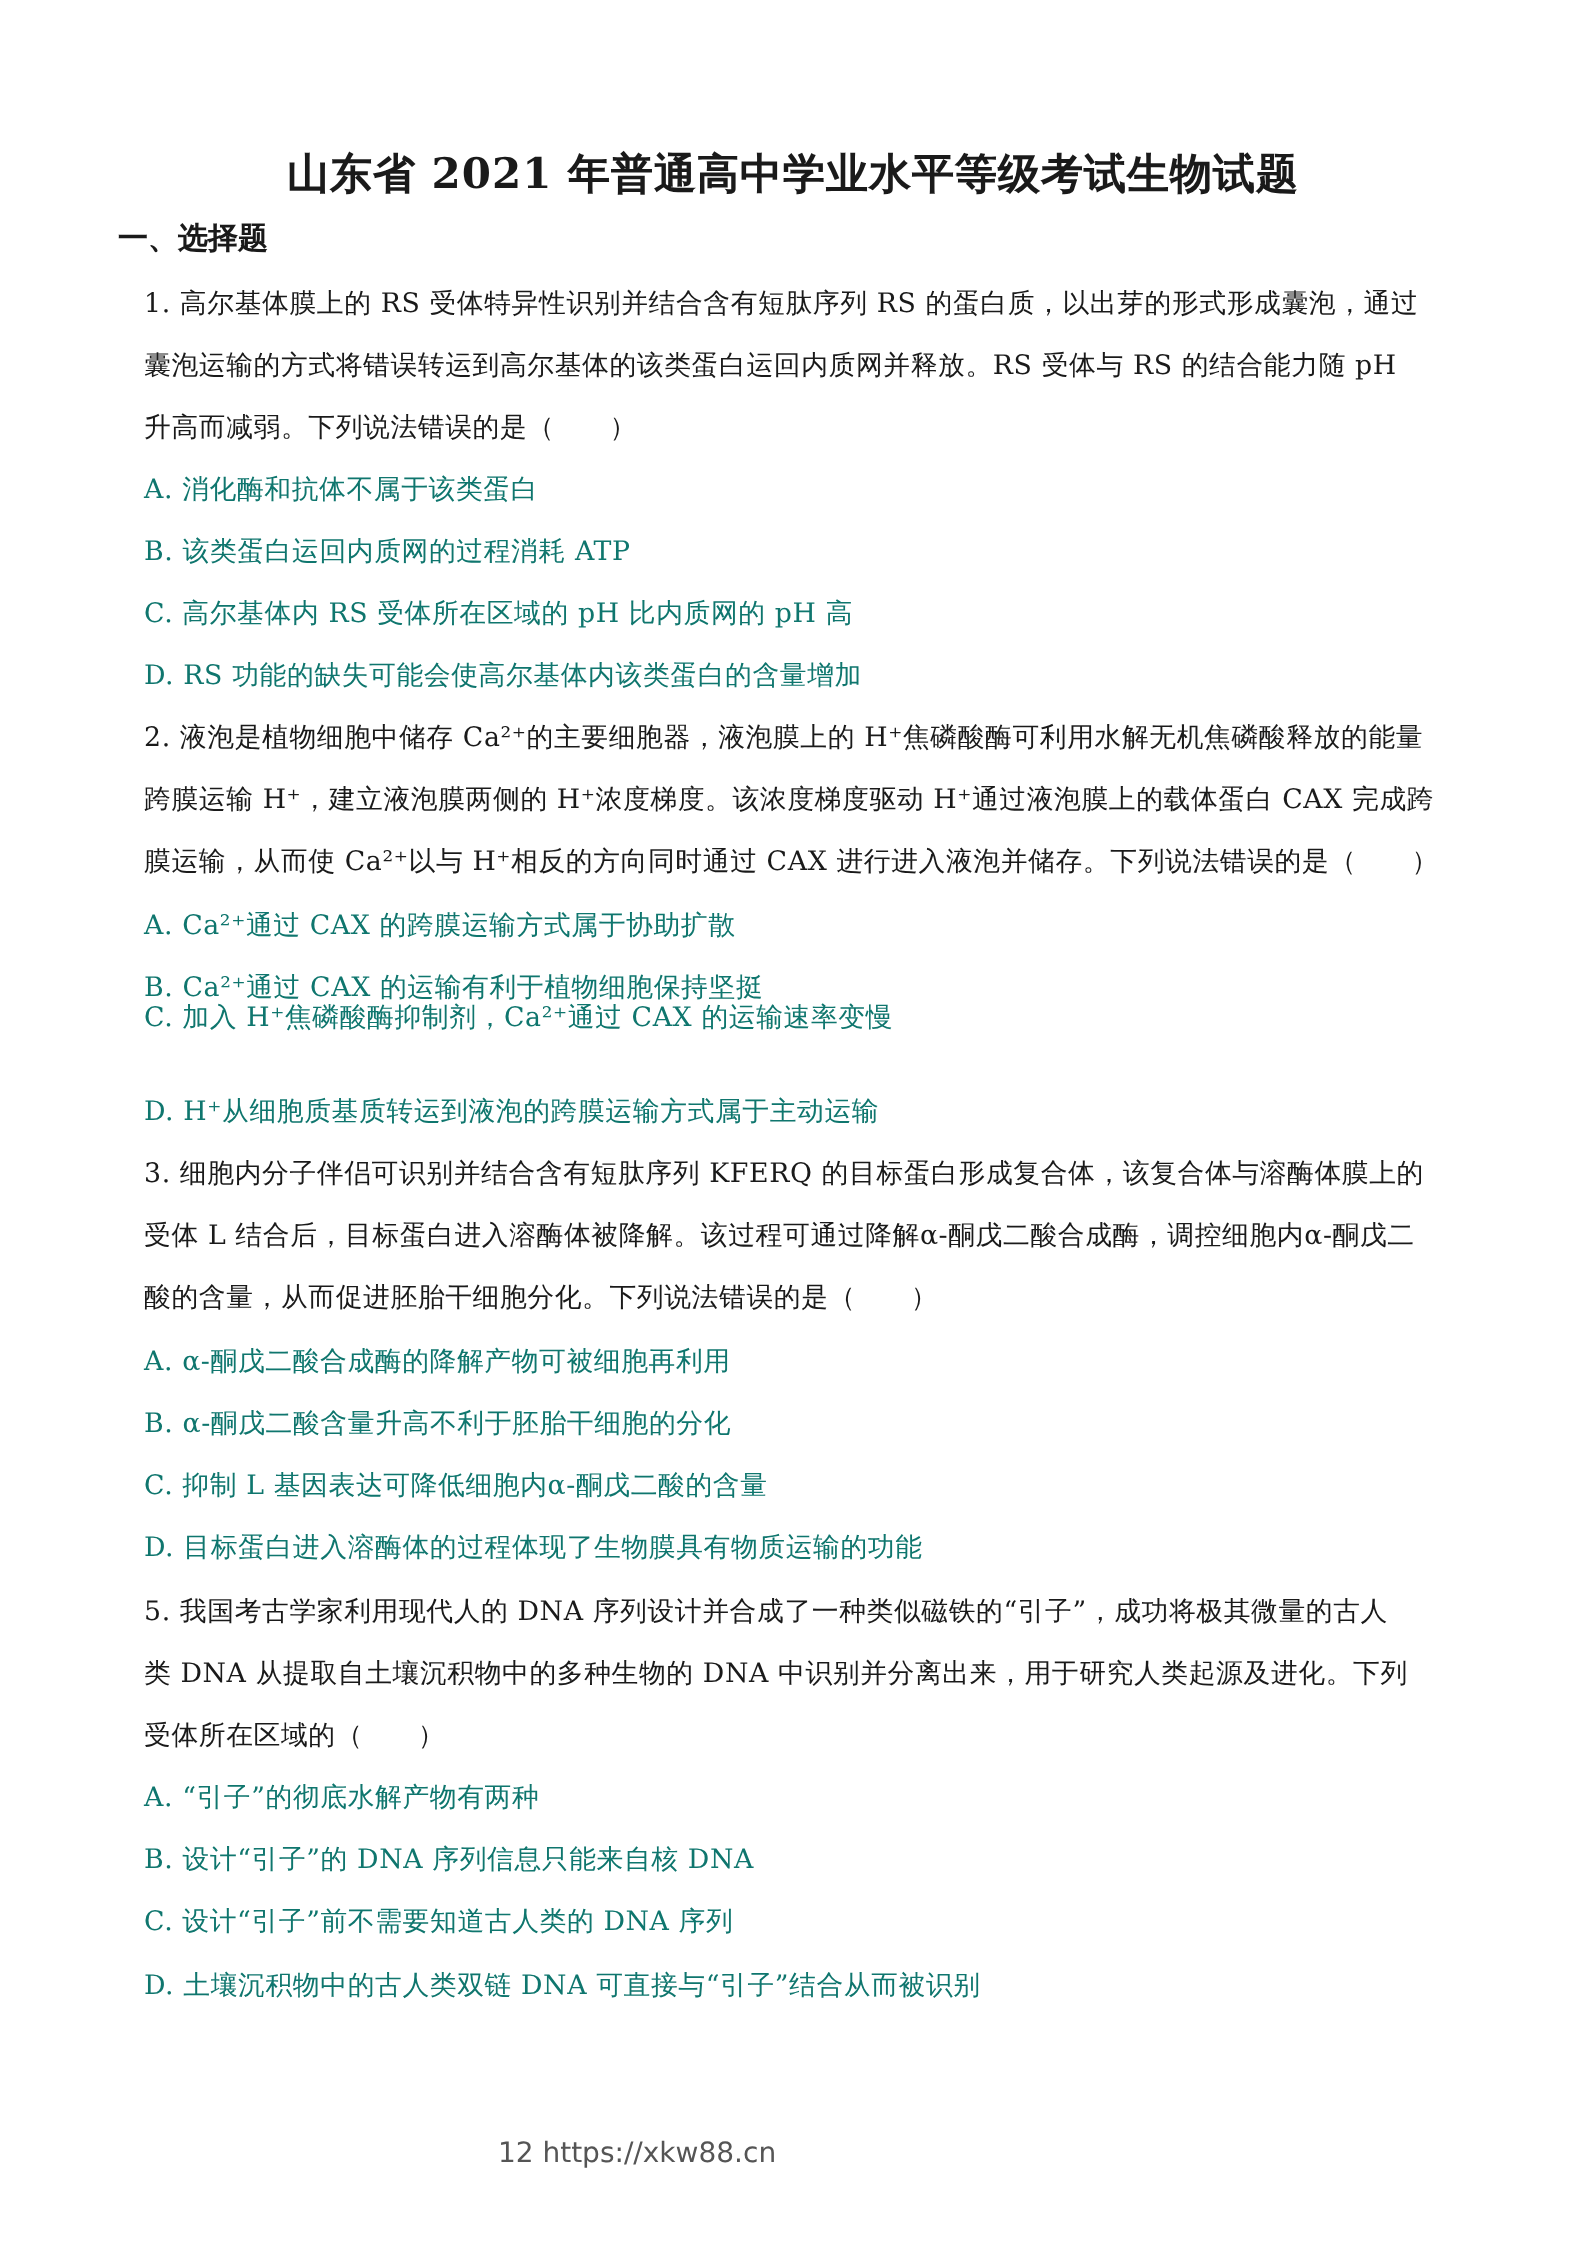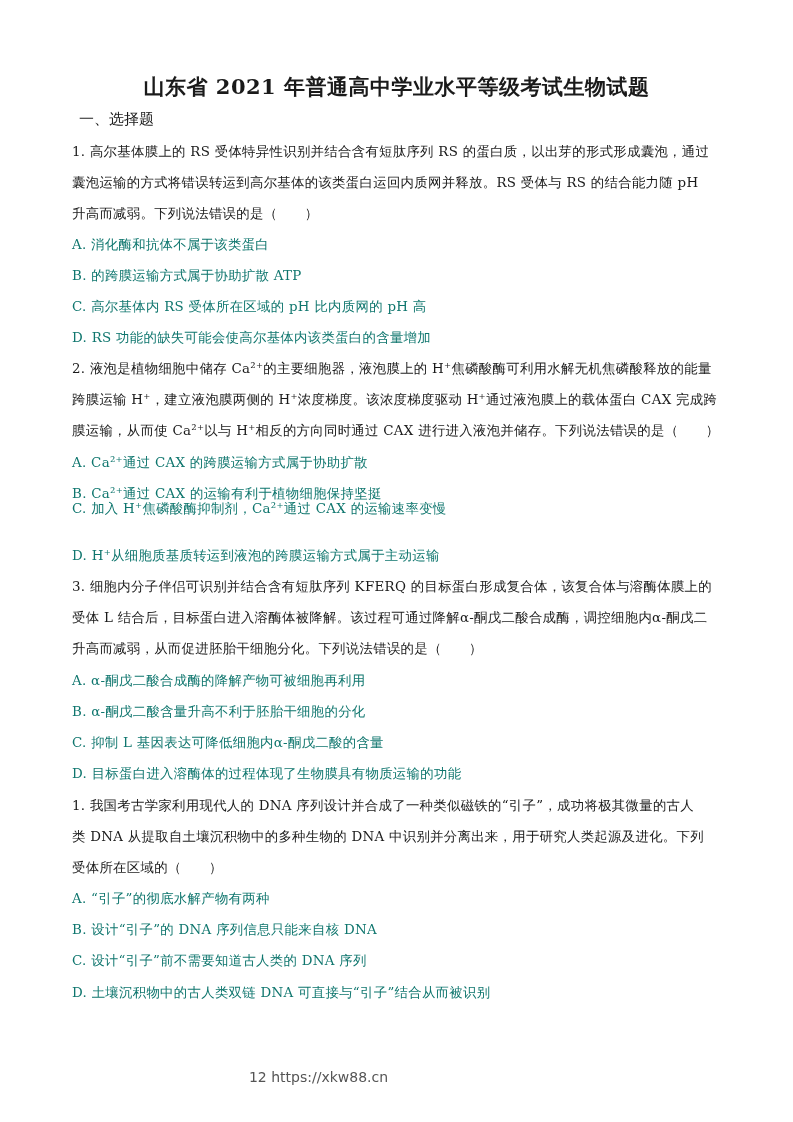--- a/index.html
+++ b/index.html
@@ -1,57 +1,57 @@
 <!DOCTYPE html>
 <html><head>
 <meta charset="utf-8">
 <style>
   html, body { margin:0; padding:0; background:#ffffff; }
   body { width:793px; height:1122px; position:relative; overflow:hidden;
          font-family:"DejaVu Serif", "Liberation Serif", serif; color:#1a1a1a; }
   .title { position:absolute; top:73px; left:0; width:793px; text-align:center;
            font-size:21px; font-weight:bold; letter-spacing:0.5px; }
-  .section { position:absolute; top:110px; left:79px; font-size:15px; font-weight:normal; }
+  .section { position:absolute; top:110px; left:59px; font-size:15px; font-weight:bold; }
   .line { position:absolute; left:72px; font-size:13.4px; white-space:nowrap; letter-spacing:0.3px; }
   .opt { color:#0f766e; }
   .footer { position:absolute; top:1069px; left:0; width:637px; text-align:center;
             font-family:"DejaVu Sans", "Liberation Sans", sans-serif; font-size:14px; color:#555; }
 </style>
 </head>
 <body>
 
 <div>
   <div class="title">山东省 2021 年普通高中学业水平等级考试生物试题</div>
   <div class="section">一、选择题</div>
 
   <div class="line" style="top:143px">1. 高尔基体膜上的 RS 受体特异性识别并结合含有短肽序列 RS 的蛋白质，以出芽的形式形成囊泡，通过</div>
   <div class="line" style="top:174px">囊泡运输的方式将错误转运到高尔基体的该类蛋白运回内质网并释放。RS 受体与 RS 的结合能力随 pH</div>
   <div class="line" style="top:205px">升高而减弱。下列说法错误的是（　　）</div>
   <div class="line opt" style="top:236px">A. 消化酶和抗体不属于该类蛋白</div>
-  <div class="line opt" style="top:267px">B. 的跨膜运输方式属于协助扩散 ATP</div>
+  <div class="line opt" style="top:267px">B. 该类蛋白运回内质网的过程消耗 ATP</div>
   <div class="line opt" style="top:298px">C. 高尔基体内 RS 受体所在区域的 pH 比内质网的 pH 高</div>
   <div class="line opt" style="top:329px">D. RS 功能的缺失可能会使高尔基体内该类蛋白的含量增加</div>
 
   <div class="line" style="top:360px">2. 液泡是植物细胞中储存 Ca²⁺的主要细胞器，液泡膜上的 H⁺焦磷酸酶可利用水解无机焦磷酸释放的能量</div>
   <div class="line" style="top:391px">跨膜运输 H⁺，建立液泡膜两侧的 H⁺浓度梯度。该浓度梯度驱动 H⁺通过液泡膜上的载体蛋白 CAX 完成跨</div>
   <div class="line" style="top:422px">膜运输，从而使 Ca²⁺以与 H⁺相反的方向同时通过 CAX 进行进入液泡并储存。下列说法错误的是（　　）</div>
   <div class="line opt" style="top:454px">A.  Ca²⁺通过 CAX 的跨膜运输方式属于协助扩散</div>
   <div class="line opt" style="top:485px">B.  Ca²⁺通过 CAX 的运输有利于植物细胞保持坚挺</div>
   <div class="line opt" style="top:500px">C.  加入 H⁺焦磷酸酶抑制剂，Ca²⁺通过 CAX 的运输速率变慢</div>
   <div class="line opt" style="top:547px">D.  H⁺从细胞质基质转运到液泡的跨膜运输方式属于主动运输</div>
 
   <div class="line" style="top:578px">3. 细胞内分子伴侣可识别并结合含有短肽序列 KFERQ 的目标蛋白形成复合体，该复合体与溶酶体膜上的</div>
   <div class="line" style="top:609px">受体 L 结合后，目标蛋白进入溶酶体被降解。该过程可通过降解α-酮戊二酸合成酶，调控细胞内α-酮戊二</div>
-  <div class="line" style="top:640px">升高而减弱，从而促进胚胎干细胞分化。下列说法错误的是（　　）</div>
+  <div class="line" style="top:640px">酸的含量，从而促进胚胎干细胞分化。下列说法错误的是（　　）</div>
   <div class="line opt" style="top:672px">A.  α-酮戊二酸合成酶的降解产物可被细胞再利用</div>
   <div class="line opt" style="top:703px">B.  α-酮戊二酸含量升高不利于胚胎干细胞的分化</div>
   <div class="line opt" style="top:734px">C.  抑制 L 基因表达可降低细胞内α-酮戊二酸的含量</div>
   <div class="line opt" style="top:765px">D.  目标蛋白进入溶酶体的过程体现了生物膜具有物质运输的功能</div>
 
-  <div class="line" style="top:797px">1. 我国考古学家利用现代人的 DNA 序列设计并合成了一种类似磁铁的“引子”，成功将极其微量的古人</div>
+  <div class="line" style="top:797px">5. 我国考古学家利用现代人的 DNA 序列设计并合成了一种类似磁铁的“引子”，成功将极其微量的古人</div>
   <div class="line" style="top:828px">类 DNA 从提取自土壤沉积物中的多种生物的 DNA 中识别并分离出来，用于研究人类起源及进化。下列</div>
   <div class="line" style="top:859px">受体所在区域的（　　）</div>
   <div class="line opt" style="top:890px">A.  “引子”的彻底水解产物有两种</div>
   <div class="line opt" style="top:921px">B.  设计“引子”的 DNA 序列信息只能来自核 DNA</div>
   <div class="line opt" style="top:952px">C.  设计“引子”前不需要知道古人类的 DNA 序列</div>
   <div class="line opt" style="top:984px">D.  土壤沉积物中的古人类双链 DNA 可直接与“引子”结合从而被识别</div>
 
   <div class="footer">12 https://xkw88.cn</div>
 </div>
 

